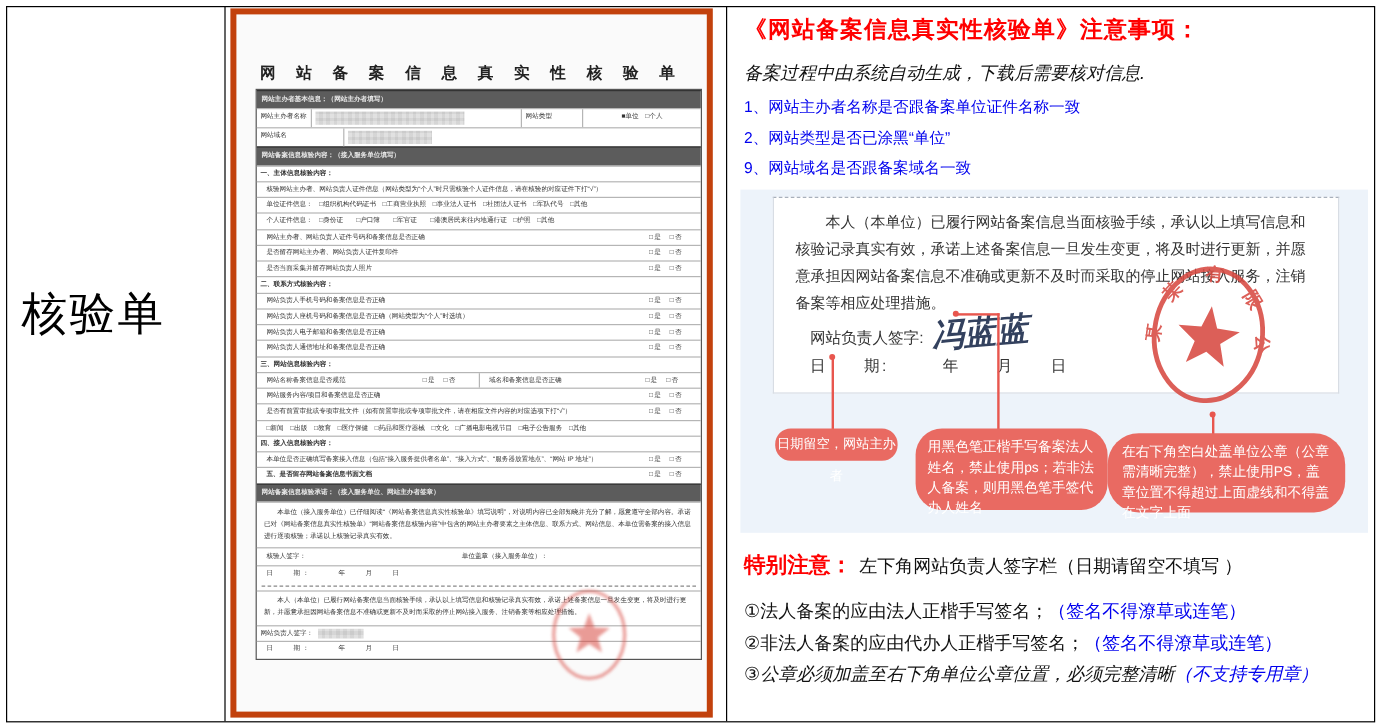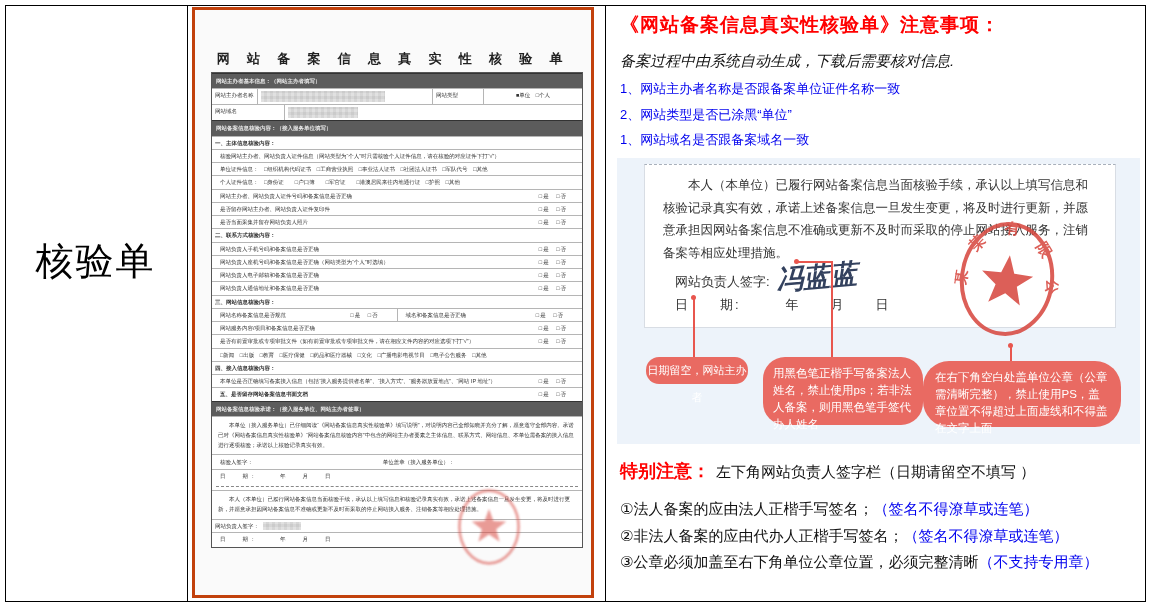--- a/index.html
+++ b/index.html
@@ -3,26 +3,26 @@
 <meta charset="utf-8">
 <style>
   html,body{margin:0;padding:0;}
   body{width:1151px;height:606px;position:relative;background:#fff;
        font-family:"Liberation Sans","DejaVu Sans",sans-serif;overflow:hidden;}
   .frame{position:absolute;left:5px;top:5px;width:1139px;height:595px;border:1px solid #000;}
   .vline{position:absolute;top:5px;height:596px;width:1px;background:#000;}
   #v1{left:187px;} #v2{left:605px;}
 
   
-  .left-label{position:absolute;left:18px;top:236px;width:155px;text-align:center;
+  .left-label{position:absolute;left:18px;top:236px;width:155px;text-align:left;
     font-family:"Liberation Serif","DejaVu Serif",serif;font-size:38px;color:#000;letter-spacing:2px;}
 
   
   .page{position:absolute;left:192px;top:7px;width:402px;height:591px;background:#fafafa;
-        border:3px solid #c2410c;box-sizing:border-box;}
+        border:5px solid #c2410c;box-sizing:border-box;}
   .form-title{margin-top:40px;text-align:center;font-size:13px;font-weight:bold;letter-spacing:7px;
         color:#222;font-family:"Liberation Serif","DejaVu Serif",serif;white-space:nowrap;}
   .form-table{position:absolute;left:16px;top:62px;width:372px;border:1px solid #555;
         box-sizing:border-box;background:#fff;}
   .fr{border-top:1px solid #b5b5b5;font-size:5.5px;color:#333;padding:2px 3px;line-height:1.5;}
   .fr:first-child{border-top:none;}
   .fr.bar{background:#5c5c5c;color:#e9e9e9;font-weight:bold;padding:3px 4px;border-top:1px solid #333;}
   .fr.sec{font-weight:bold;}
   .fr.txt,.fr.opt{padding-left:8px;}
   .fr.chk{display:flex;justify-content:space-between;padding-left:8px;}
@@ -75,21 +75,21 @@
   #b1{left:29px;top:199px;width:102px;height:27px;border-radius:13px;font-size:11px;
       line-height:27px;text-align:center;}
   #b2{left:146px;top:199px;width:160px;height:68px;border-radius:22px;font-size:11.5px;
       line-height:1.48;padding:8px 10px;}
   #b3{left:306px;top:203px;width:198px;height:66px;border-radius:26px;font-size:11.5px;
       line-height:1.48;padding:8px 12px;}
 
   .sp-line1{position:absolute;left:620px;top:459px;font-size:15px;color:#111;}
   .sp-title{font-size:18px;font-weight:bold;color:#ff0000;margin-right:6px;}
   .sp-item{position:absolute;left:620px;font-size:15px;color:#111;}
-  #sp0{top:500px;} #sp1{top:527px;} #sp2{top:553px;}
+  #sp0{top:500px;} #sp1{top:527px;} #sp2{top:553px;font-style:italic;}
   .blue{color:#0000ee;}
 </style>
 </head>
 <body>
 
 <div class="frame"></div>
 <div class="vline" id="v1"></div>
 <div class="vline" id="v2"></div>
 
 <div class="left-label">核验单</div>
@@ -186,21 +186,21 @@
   <svg class="doc-stamp" viewBox="0 0 104 122">
     <ellipse cx="52" cy="61" rx="44" ry="54" fill="none" stroke="#d84a42" stroke-width="4"></ellipse>
     <polygon fill="#d84a42" points="52,34 58.6,51.9 77.7,52.7 62.7,64.5 67.9,82.8 52,72.3 36.1,82.8 41.3,64.5 26.3,52.7 45.4,51.9"></polygon>
   </svg>
 </div>
 
 <div class="rp-title">《网站备案信息真实性核验单》注意事项：</div>
 <div class="rp-intro">备案过程中由系统自动生成，下载后需要核对信息.</div>
 <div class="rp-item" id="ck0">1、网站主办者名称是否跟备案单位证件名称一致</div>
 <div class="rp-item" id="ck1">2、网站类型是否已涂黑“单位”</div>
-<div class="rp-item" id="ck2">1、网站域名是否跟备案域名一致</div>
+<div class="rp-item" id="ck2">9、网站域名是否跟备案域名一致</div>
 
 <div class="preview">
   <div class="pbox">
     <p class="decl">本人（本单位）已履行网站备案信息当面核验手续，承认以上填写信息和核验记录真实有效，承诺上述备案信息一旦发生变更，将及时进行更新，并愿意承担因网站备案信息不准确或更新不及时而采取的停止网站接入服务，注销备案等相应处理措施。</p>
     <div class="sign-line">
       <span>网站负责人签字:</span><span class="signature">冯蓝蓝</span>
     </div>
     <div class="date-line">日　　期:　　　年　　月　　日</div>
   </div>
 

